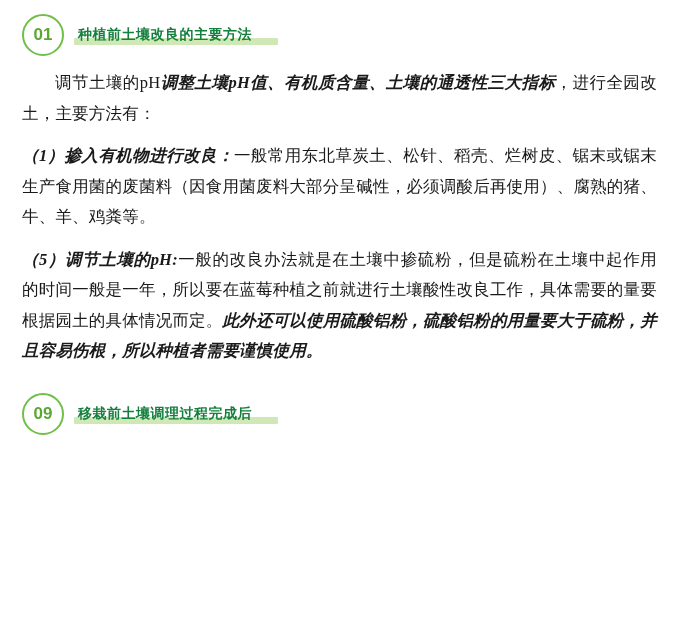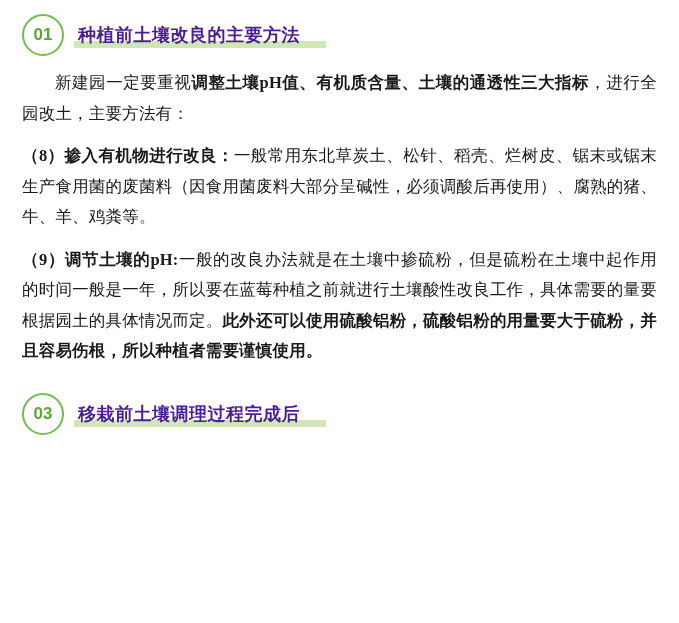--- a/index.html
+++ b/index.html
@@ -43,23 +43,23 @@
     flex: 0 0 auto;
     background: #ffffff;
   }
   .sec-title-wrap {
     position: relative;
     margin-left: 14px;
     display: inline-block;
   }
   .sec-title {
     font-family: "Liberation Sans", sans-serif;
-    font-size: 18px;
+    font-size: 14px;
     font-weight: bold;
-    color: #4c1d95;
+    color: #15803d;
     letter-spacing: 0.5px;
     position: relative;
     z-index: 2;
     white-space: nowrap;
   }
   .sec-underline {
     position: absolute;
     left: -4px;
     right: -26px;
     bottom: -1px;
@@ -78,48 +78,49 @@
     letter-spacing: 0.2px;
   }
   .para.indent {
     text-indent: 2em;
   }
   .gap-top {
     margin-top: 12px;
   }
   .b {
     font-weight: bold;
+    font-style: italic;
   }
   .spacer-lg {
     height: 22px;
   }
 </style>
 </head>
 <body>
 
 <div class="page">
 
   <div class="section-head">
     <div class="sec-num">01</div>
     <div class="sec-title-wrap">
       <div class="sec-underline"></div>
       <div class="sec-title">种植前土壤改良的主要方法</div>
     </div>
   </div>
 
-  <p class="para indent gap-top"><span>新建园一定要重视</span><span class="b">调整土壤pH值、有机质含量、土壤的通透性三大指标</span><span>，进行全园改土，主要方法有：</span></p>
+  <p class="para indent gap-top"><span>调节土壤的pH</span><span class="b">调整土壤pH值、有机质含量、土壤的通透性三大指标</span><span>，进行全园改土，主要方法有：</span></p>
 
-  <p class="para gap-top"><span class="b">（8）掺入有机物进行改良：</span><span>一般常用东北草炭土、松针、稻壳、烂树皮、锯末或锯末生产食用菌的废菌料（因食用菌废料大部分呈碱性，必须调酸后再使用）、腐熟的猪、牛、羊、鸡粪等。</span></p>
+  <p class="para gap-top"><span class="b">（1）掺入有机物进行改良：</span><span>一般常用东北草炭土、松针、稻壳、烂树皮、锯末或锯末生产食用菌的废菌料（因食用菌废料大部分呈碱性，必须调酸后再使用）、腐熟的猪、牛、羊、鸡粪等。</span></p>
 
-  <p class="para gap-top"><span class="b">（9）调节土壤的pH:</span><span>一般的改良办法就是在土壤中掺硫粉，但是硫粉在土壤中起作用的时间一般是一年，所以要在蓝莓种植之前就进行土壤酸性改良工作，具体需要的量要根据园土的具体情况而定。</span><span class="b">此外还可以使用硫酸铝粉，硫酸铝粉的用量要大于硫粉，并且容易伤根，所以种植者需要谨慎使用。</span></p>
+  <p class="para gap-top"><span class="b">（5）调节土壤的pH:</span><span>一般的改良办法就是在土壤中掺硫粉，但是硫粉在土壤中起作用的时间一般是一年，所以要在蓝莓种植之前就进行土壤酸性改良工作，具体需要的量要根据园土的具体情况而定。</span><span class="b">此外还可以使用硫酸铝粉，硫酸铝粉的用量要大于硫粉，并且容易伤根，所以种植者需要谨慎使用。</span></p>
 
   <div class="spacer-lg"></div>
 
   <div class="section-head">
-    <div class="sec-num">03</div>
+    <div class="sec-num">09</div>
     <div class="sec-title-wrap">
       <div class="sec-underline"></div>
       <div class="sec-title">移栽前土壤调理过程完成后</div>
     </div>
   </div>
 
 
 </div>
 
 </body></html>

